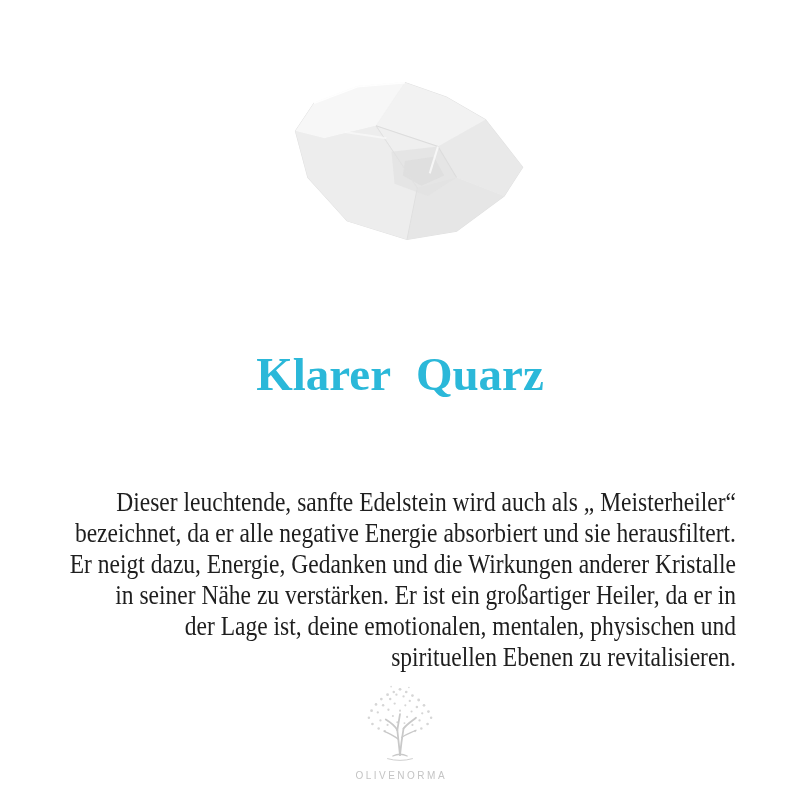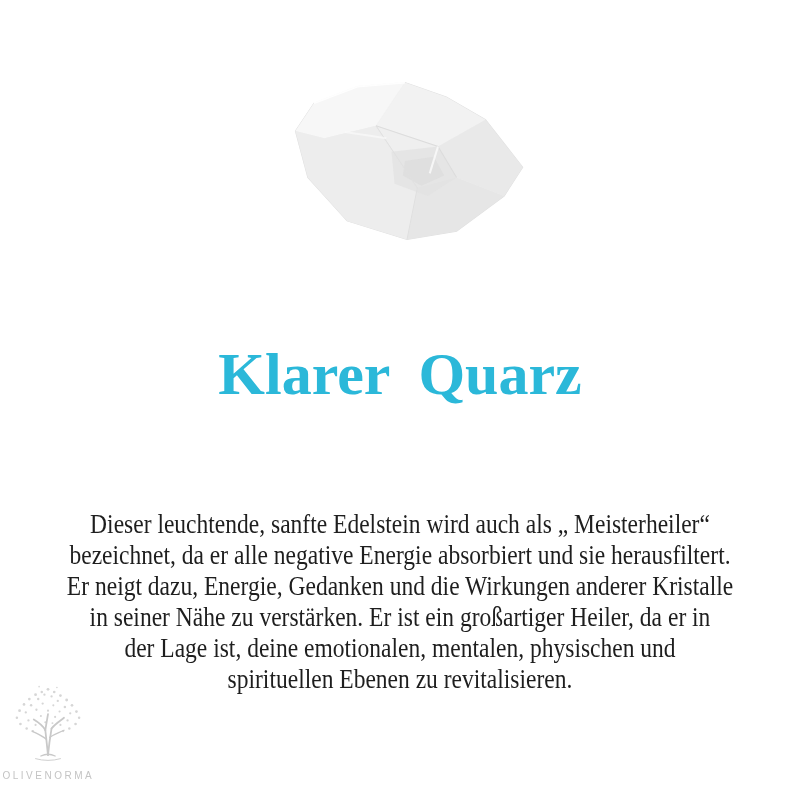--- a/index.html
+++ b/index.html
@@ -20,21 +20,21 @@
     height: 176px;
   }
   .crystal-wrap svg { width: 100%; height: 100%; display: block; }
   .title {
     position: absolute;
     left: 0; right: 0;
     top: 338px;
     text-align: center;
     font-family: "Liberation Serif", serif;
     font-weight: bold;
-    font-size: 60px;
+    font-size: 47px;
     line-height: 72px;
     letter-spacing: 0px;
     word-spacing: 14px;
     color: #2bb8d9;
     white-space: pre;
   }
   .subtitle {
     position: absolute;
     left: 0; right: 0;
     top: 425px;
@@ -44,37 +44,36 @@
     font-size: 25px;
     line-height: 28px;
     letter-spacing: 2px;
     color: #54c6e2;
     white-space: pre;
   }
   .description {
     position: absolute;
     left: 0; right: 0;
     top: 486px;
-    text-align: center;
+    text-align: right;
     color: #1e1e1e;
-    margin-top: 22px;
   }
   .body-line {
     font-family: "Liberation Serif", serif;
     font-size: 28px;
     line-height: 31px;
     white-space: nowrap;
     transform: scaleX(0.84);
     transform-origin: 50% 50%;
   }
   .logo {
     position: absolute;
     left: 0; right: 0;
     top: 684px;
-    text-align: left;
+    text-align: center;
   }
   .logo-tree { width: 96px; height: 80px; display: inline-block; }
   .brand-name {
     margin-top: 2px;
     font-family: "Liberation Sans", sans-serif;
     font-size: 10px;
     letter-spacing: 2.5px;
     text-indent: 2.5px;
     color: #c4c4c4;
     white-space: pre;

